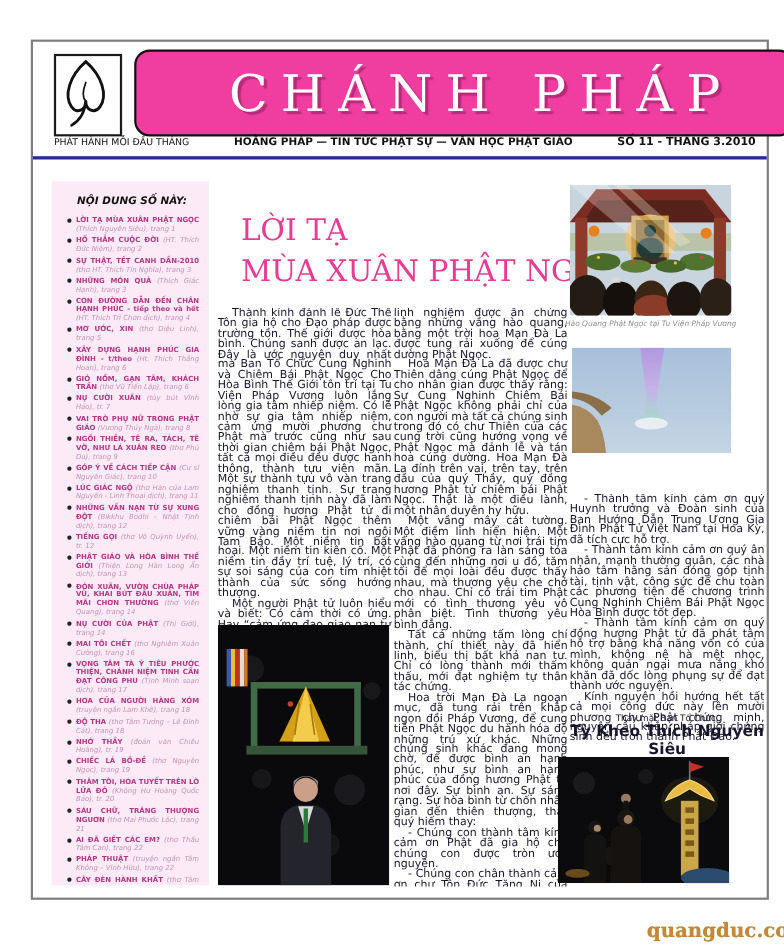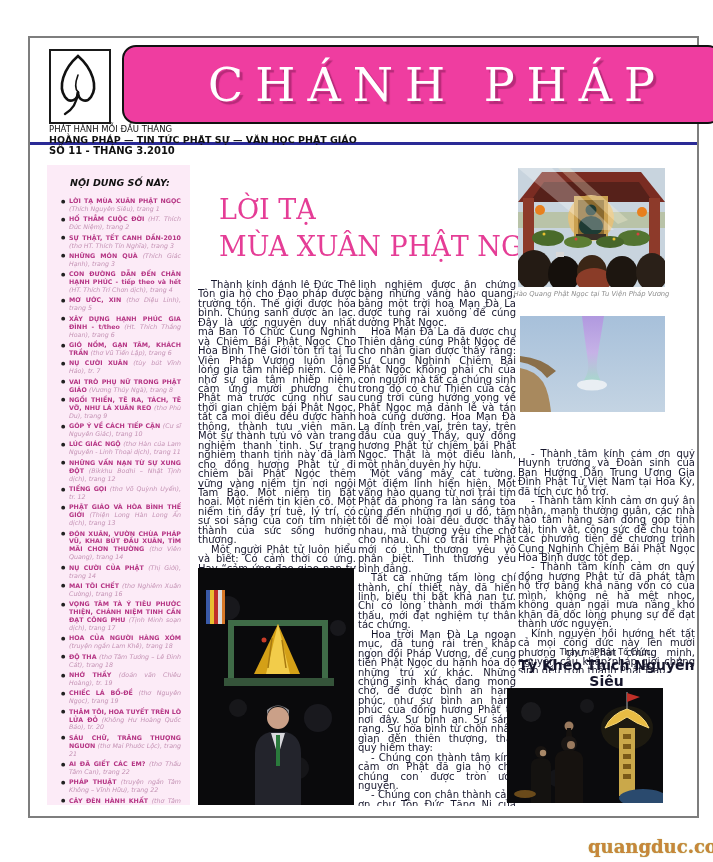--- a/index.html
+++ b/index.html
@@ -8,21 +8,21 @@
   
   .frame{position:absolute;left:28px;top:36px;width:667px;height:778px;
          border:2px solid #7e7e7e;background:#ffffff;}
   
   .header{position:absolute;left:0;top:0;right:0;height:104px;border-bottom:3px solid #2a2a96;}
   .logo-box{position:absolute;left:19px;top:11px;width:58px;height:71px;border:2px solid #1a1a1a;background:#fff;}
   .banner{position:absolute;left:92px;top:7px;width:565px;height:75px;background:#ef3da0;
           border:2px solid #111;border-radius:14px;display:flex;align-items:center;justify-content:center;padding-left:31px;}
   .banner span{font-family:"DejaVu Serif",serif;font-size:46px;color:#ffffff;letter-spacing:12px;
                text-shadow:3px 3px 1px rgba(80,10,50,0.35);white-space:nowrap;}
-  .tagline-row{position:absolute;left:19px;right:10px;top:86px;display:flex;align-items:baseline;justify-content:space-between;flex-direction:column;}
+  .tagline-row{position:absolute;left:19px;right:10px;top:86px;display:flex;align-items:baseline;justify-content:space-between;}
   .tag-left{font-size:8.5px;color:#111;}
   .tag-center{font-size:9.5px;font-weight:bold;color:#111;}
   .tag-right{font-size:10px;font-weight:bold;color:#111;}
   
   .sidebar{position:absolute;left:17px;top:127px;width:143px;height:640px;background:#fcebf7;
            padding:12px 9px 0 12px;box-sizing:border-box;overflow:hidden;}
   .toc-title{font-size:9.5px;font-weight:bold;font-style:italic;color:#111;text-align:center;margin:0 0 9px 0;}
   .toc-list{list-style:none;margin:0;padding:0 0 0 2px;}
   .toc-list li{position:relative;padding-left:8px;margin-bottom:2.5px;font-size:6.3px;line-height:7.9px;text-align:justify;}
   .bullet{position:absolute;left:0;top:0.5px;font-size:5px;color:#222;}

